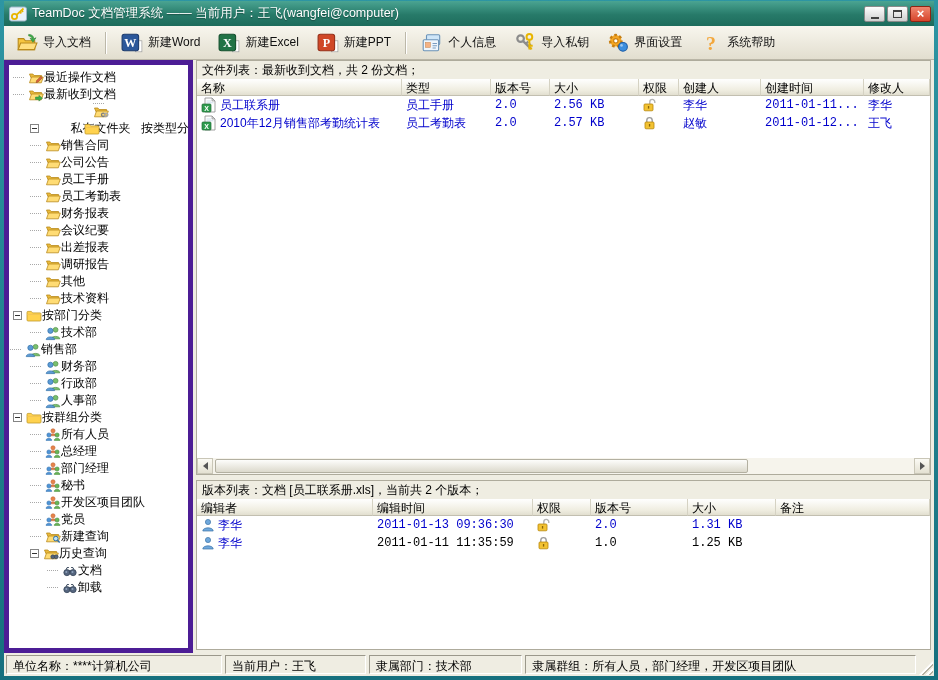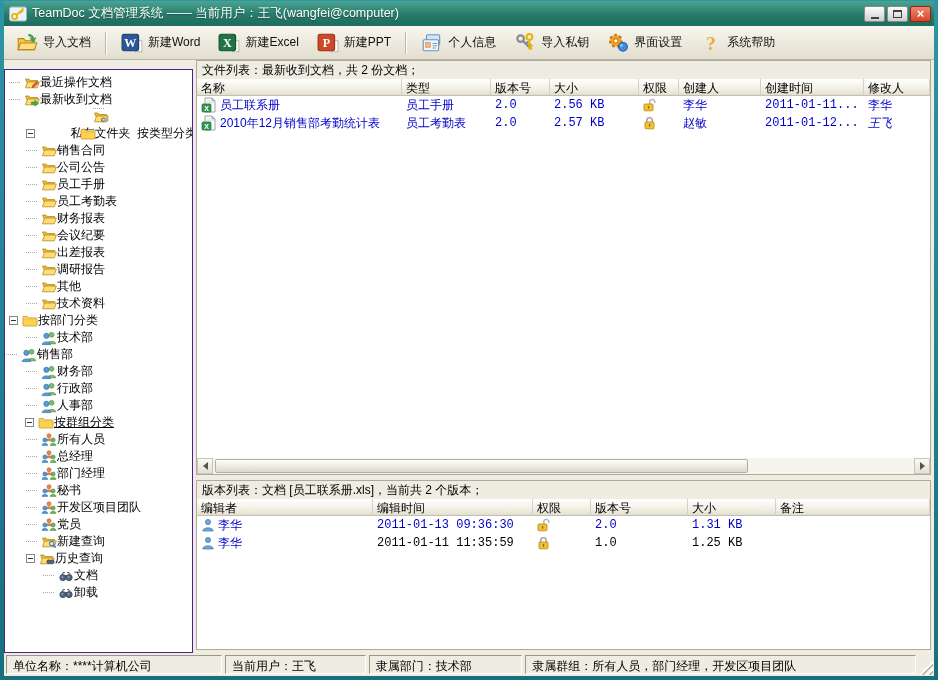--- a/index.html
+++ b/index.html
@@ -19,21 +19,21 @@
   .wbtn.close{background:linear-gradient(#f0876f,#d6452b);border-color:#8f2413;color:#fff;
     font-weight:bold;font-size:13px;line-height:1;}
   
   .toolbar{height:34px;flex:none;display:flex;align-items:center;padding:0 4px;gap:2px;
     background:linear-gradient(#f8f6ee,#e2decf);border-bottom:1px solid #b9b5a6;}
   .tbtn{display:flex;align-items:center;gap:5px;padding:3px 7px;border:1px solid transparent;border-radius:3px;cursor:default;}
   .tlabel{font-size:12px;color:#101010;white-space:nowrap;}
   .tsep{width:2px;height:22px;border-left:1px solid #bcb8a9;border-right:1px solid #fff;margin:0 4px;flex:none;}
   
   .bodyarea{flex:1;display:flex;background:#efede2;min-height:0;}
-  .treepanel{width:189px;flex:none;background:#fff;border:1px solid #4c1d95;overflow:hidden;padding:4px 0 0 1px;margin-top:9px;}
+  .treepanel{width:189px;flex:none;background:#fff;border:5px solid #4c1d95;overflow:hidden;padding:4px 0 0 1px;}
   .trow{display:flex;align-items:center;height:17px;white-space:nowrap;cursor:default;}
   .tlabel2{font-size:12px;color:#000;}
   .expander{width:9px;height:9px;border:1px solid #848484;background:#fff;flex:none;margin-right:4px;position:relative;}
   .expander::after{content:"";position:absolute;left:1px;right:1px;top:50%;margin-top:-1px;height:1px;background:#333;}
   .stub{width:11px;height:0;border-top:1px dotted #a8a8a8;flex:none;margin-right:4px;}
   .splitter{width:3px;flex:none;}
   .main{flex:1;display:flex;flex-direction:column;padding:0 3px 3px 0;min-width:0;}
   .group{display:flex;flex-direction:column;background:#fff;border:1px solid #aeab9c;min-height:0;}
   .filegroup{height:415px;flex:none;}
   .versiongroup{flex:1;margin-top:5px;}
@@ -395,21 +395,21 @@
           <span class="icon i16">
             <svg viewBox="0 0 16 16">
               <circle cx="10.6" cy="4.8" r="2.4" fill="#79c06e" stroke="#4e8c44" stroke-width="0.7"></circle>
               <path d="M6.4 13.8c0-3.2 8.4-3.2 8.4 0z" fill="#79c06e" stroke="#4e8c44" stroke-width="0.7"></path>
               <circle cx="5.4" cy="5.8" r="2.6" fill="#5b9bd5" stroke="#2f6fa8" stroke-width="0.7"></circle>
               <path d="M1.2 14.6c0-3.6 8.4-3.6 8.4 0z" fill="#5b9bd5" stroke="#2f6fa8" stroke-width="0.7"></path>
             </svg>
           </span>
           <span class="tlabel2">人事部</span>
         </div>
-        <div class="trow" style="padding-left: 19px; text-decoration: underline;">
+        <div class="trow" style="padding-left: 3px;">
           <span class="expander"></span>
           <span class="icon i16">
             <svg viewBox="0 0 16 16">
               <path d="M1 4.4q0-1 1-1h3.3l1.3 1.5H14q1 0 1 1V12q0 1-1 1H2q-1 0-1-1z" fill="#ffd24e" stroke="#c29a2a" stroke-width="0.8"></path>
               <path d="M1 6.4h14" stroke="#eec258" stroke-width="0.8"></path>
             </svg>
           </span>
           <span class="tlabel2">按群组分类</span>
         </div>
         <div class="trow" style="padding-left: 20px;">
@@ -636,21 +636,21 @@
                     <rect x="5.9" y="8" width="1.3" height="2.6" fill="#8a6508"></rect>
                   </svg>
                 </span>
               </div>
               <div class="cell blue" style="width: 82px;">
                 <span>赵敏</span>
               </div>
               <div class="cell blue mono" style="width: 103px;">
                 <span>2011-01-12...</span>
               </div>
-              <div class="cell blue" style="width: 67px; flex: 1 1 0%; font-style: italic;">
+              <div class="cell blue" style="width: 67px; flex: 1 1 0%;">
                 <span>王飞</span>
               </div>
             </div>
           </div>
         <div class="filler"></div>
         <div class="hscroll">
           <div class="sarrow left"></div>
           <div class="strack">
             <div class="sthumb"></div>
           </div>

